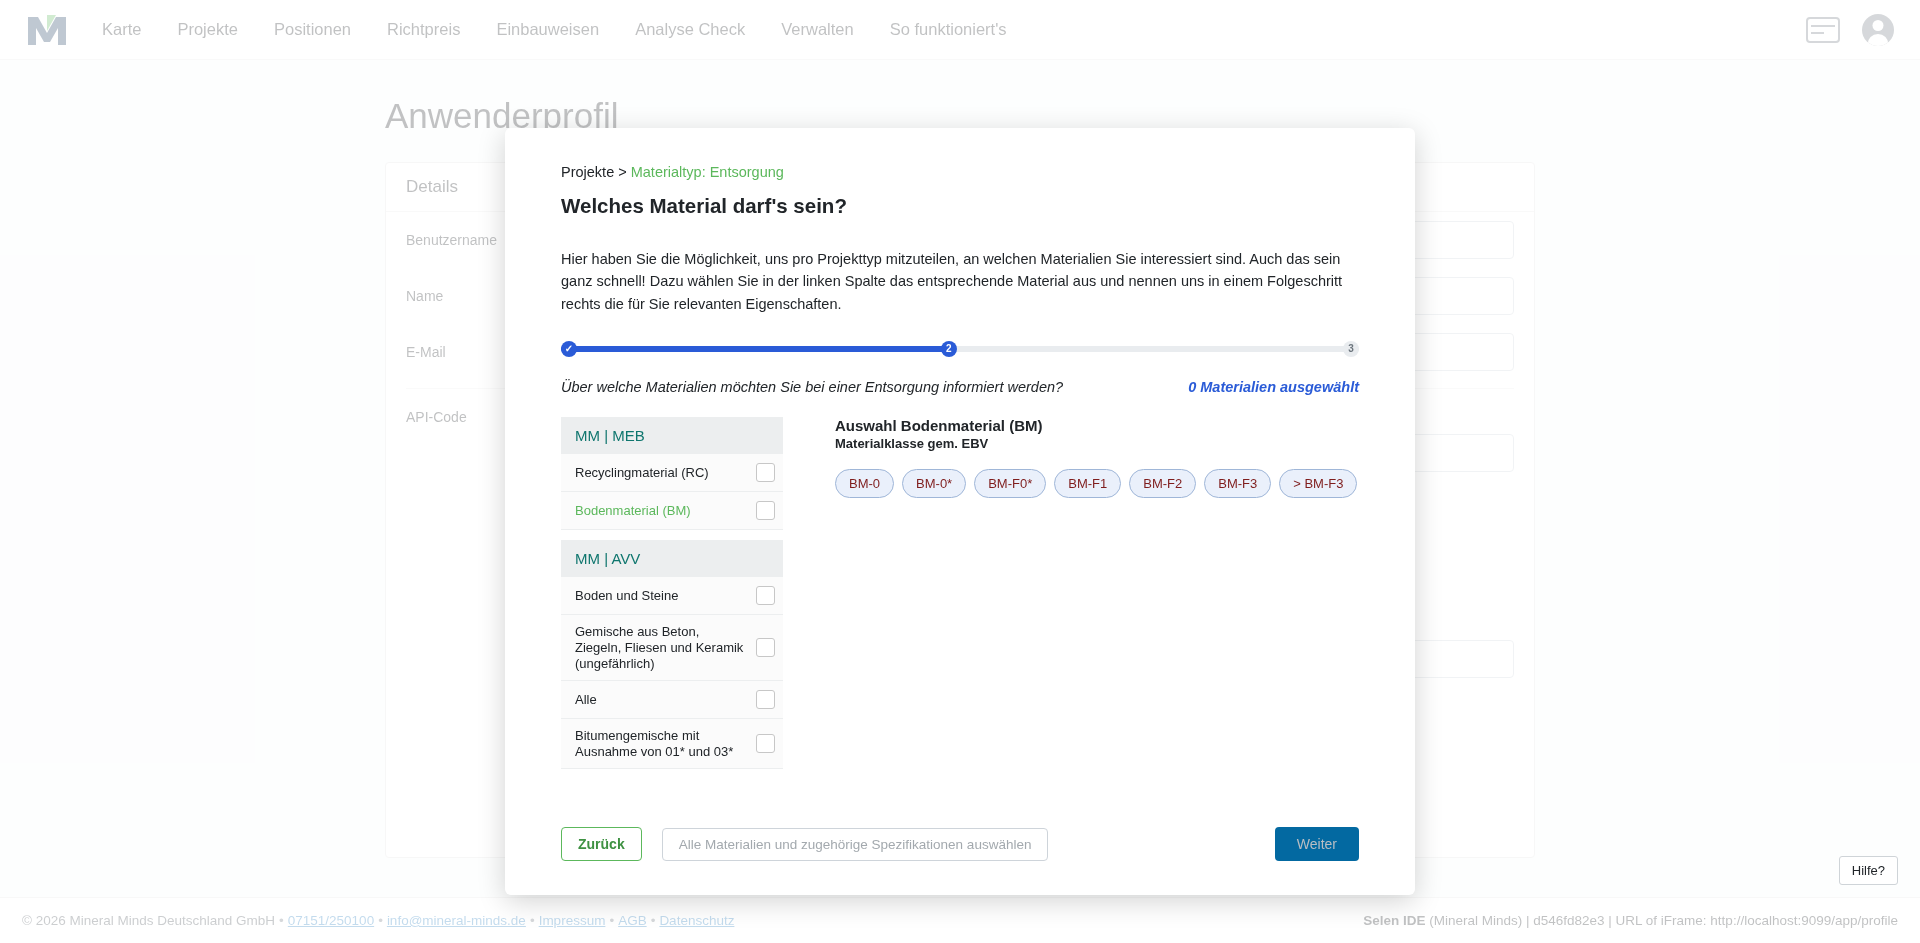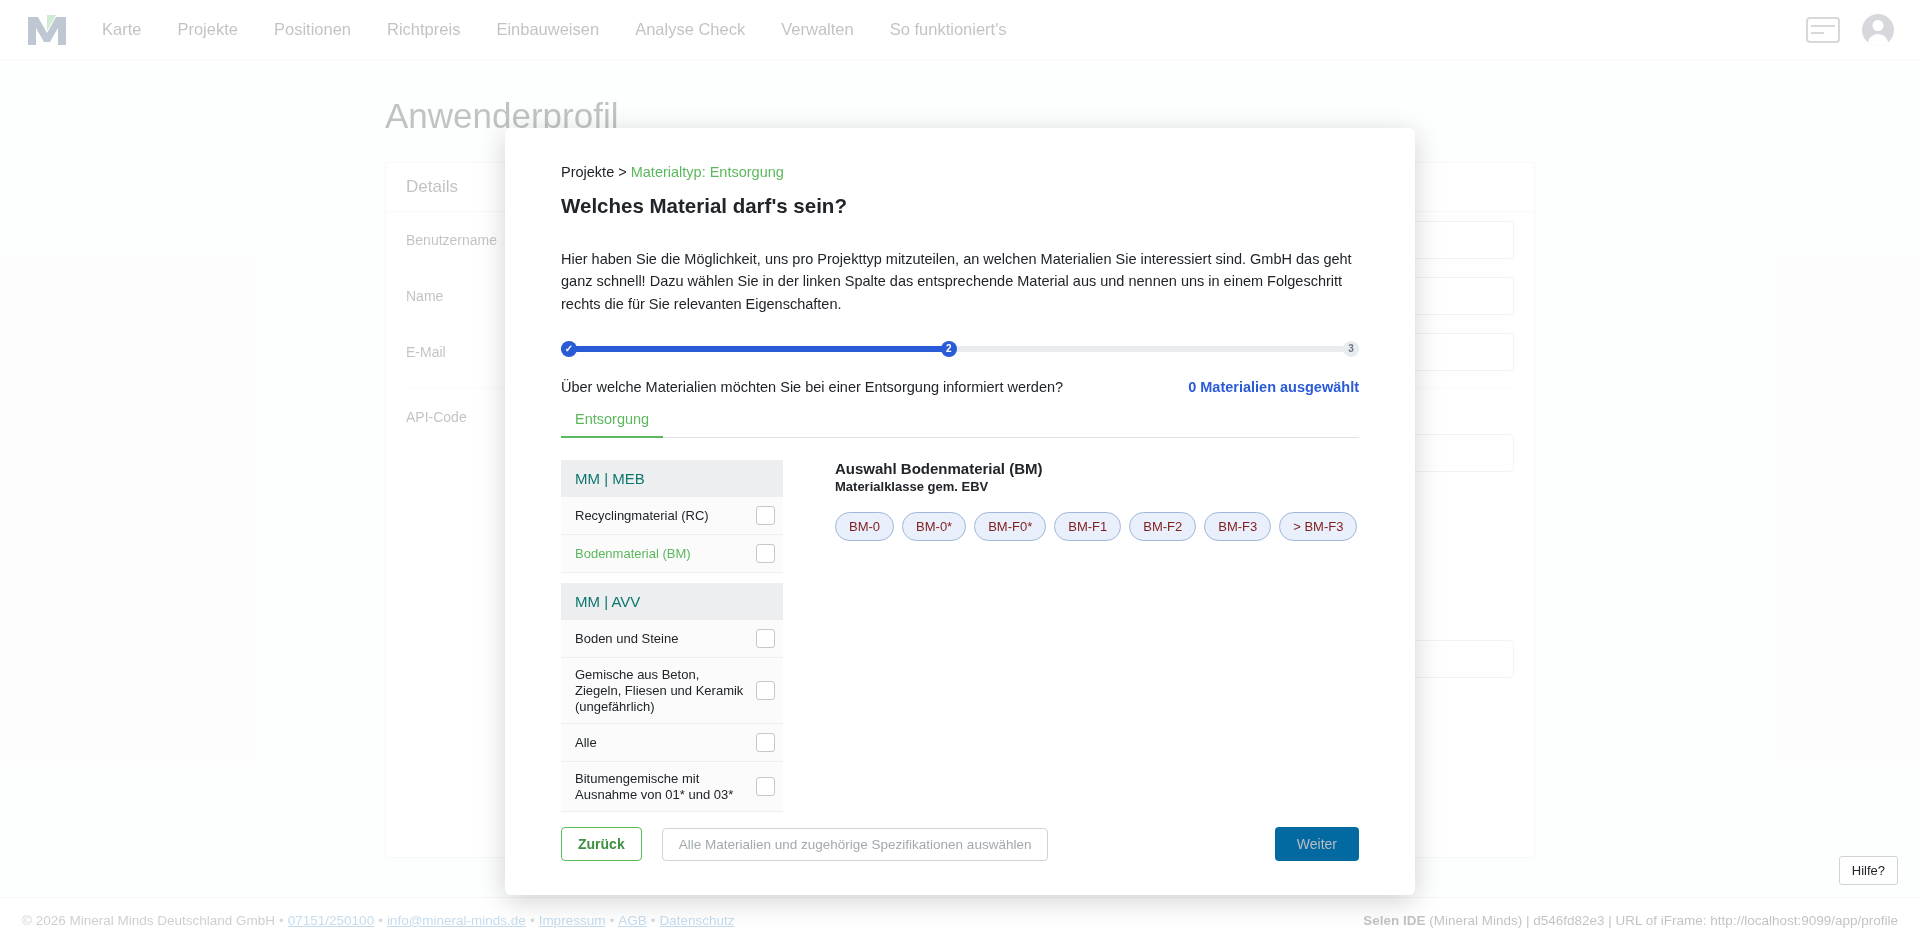--- a/index.html
+++ b/index.html
@@ -134,21 +134,21 @@
     background:#2a5bd7; color:#fff; font-size:10px; line-height:16px;
     text-align:center; font-weight:700;
   }
   .step-dot.s1 { left:0; }
   .step-dot.s2 { left:48.6%; margin-left:-8px; }
   .step-dot.s3 {
     right:0; background:#e9ecef; color:#6c757d;
   }
 
   .sel-row {
-    display:flex; align-items:center; margin-bottom:8px;
+    display:flex; align-items:center; margin-bottom:16px;font-style:italic;
   }
   .sel-q { font-size:14.5px; }
   .sel-count { margin-left:auto; font-size:14.5px; color:#2a5bd7; font-weight:700; }
 
   .tabs { border-bottom:1px solid #dee2e6; display:flex; }
   .tab {
     font-size:14.5px; color:#5cb85c; padding:8px 14px 9px;
     border-bottom:2px solid #5cb85c; cursor:pointer; margin-bottom:-1px;
   }
 
@@ -275,38 +275,35 @@
 </div>
 
 <div class="overlay"></div>
 
 <div class="modal">
   <div class="breadcrumb">
     <span>Projekte &gt; </span><span class="crumb-link">Materialtyp: Entsorgung</span>
   </div>
 
   <h2 class="modal-title">Welches Material darf's sein?</h2>
-  <p class="modal-desc">Hier haben Sie die Möglichkeit, uns pro Projekttyp mitzuteilen, an welchen Materialien Sie interessiert sind. GmbH das geht ganz schnell! Dazu wählen Sie in der linken Spalte das entsprechende Material aus und nennen uns in einem Folgeschritt rechts die für Sie relevanten Eigenschaften.</p>
+  <p class="modal-desc">Hier haben Sie die Möglichkeit, uns pro Projekttyp mitzuteilen, an welchen Materialien Sie interessiert sind. Auch das sein ganz schnell! Dazu wählen Sie in der linken Spalte das entsprechende Material aus und nennen uns in einem Folgeschritt rechts die für Sie relevanten Eigenschaften.</p>
 
   <div class="stepper">
     <div class="stepper-track"></div>
     <div class="stepper-fill" style="width: 48.6%; background: rgb(42, 91, 215);"></div>
     <div class="step-dot s1">✓</div>
     <div class="step-dot s2">2</div>
     <div class="step-dot s3">3</div>
   </div>
 
   <div class="sel-row">
     <div class="sel-q">Über welche Materialien möchten Sie bei einer Entsorgung informiert werden?</div>
     <div class="sel-count">0 Materialien ausgewählt</div>
   </div>
 
-  <div class="tabs">
-    <div class="tab">Entsorgung</div>
-  </div>
 
   <div class="cols">
     <div class="col-left">
 
       <div class="group-head">MM | MEB</div>
       <div class="mat-row">
         <div class="mat-label">Recyclingmaterial (RC)</div>
         <div class="checkbox"></div>
       </div>
       <div class="mat-row">

